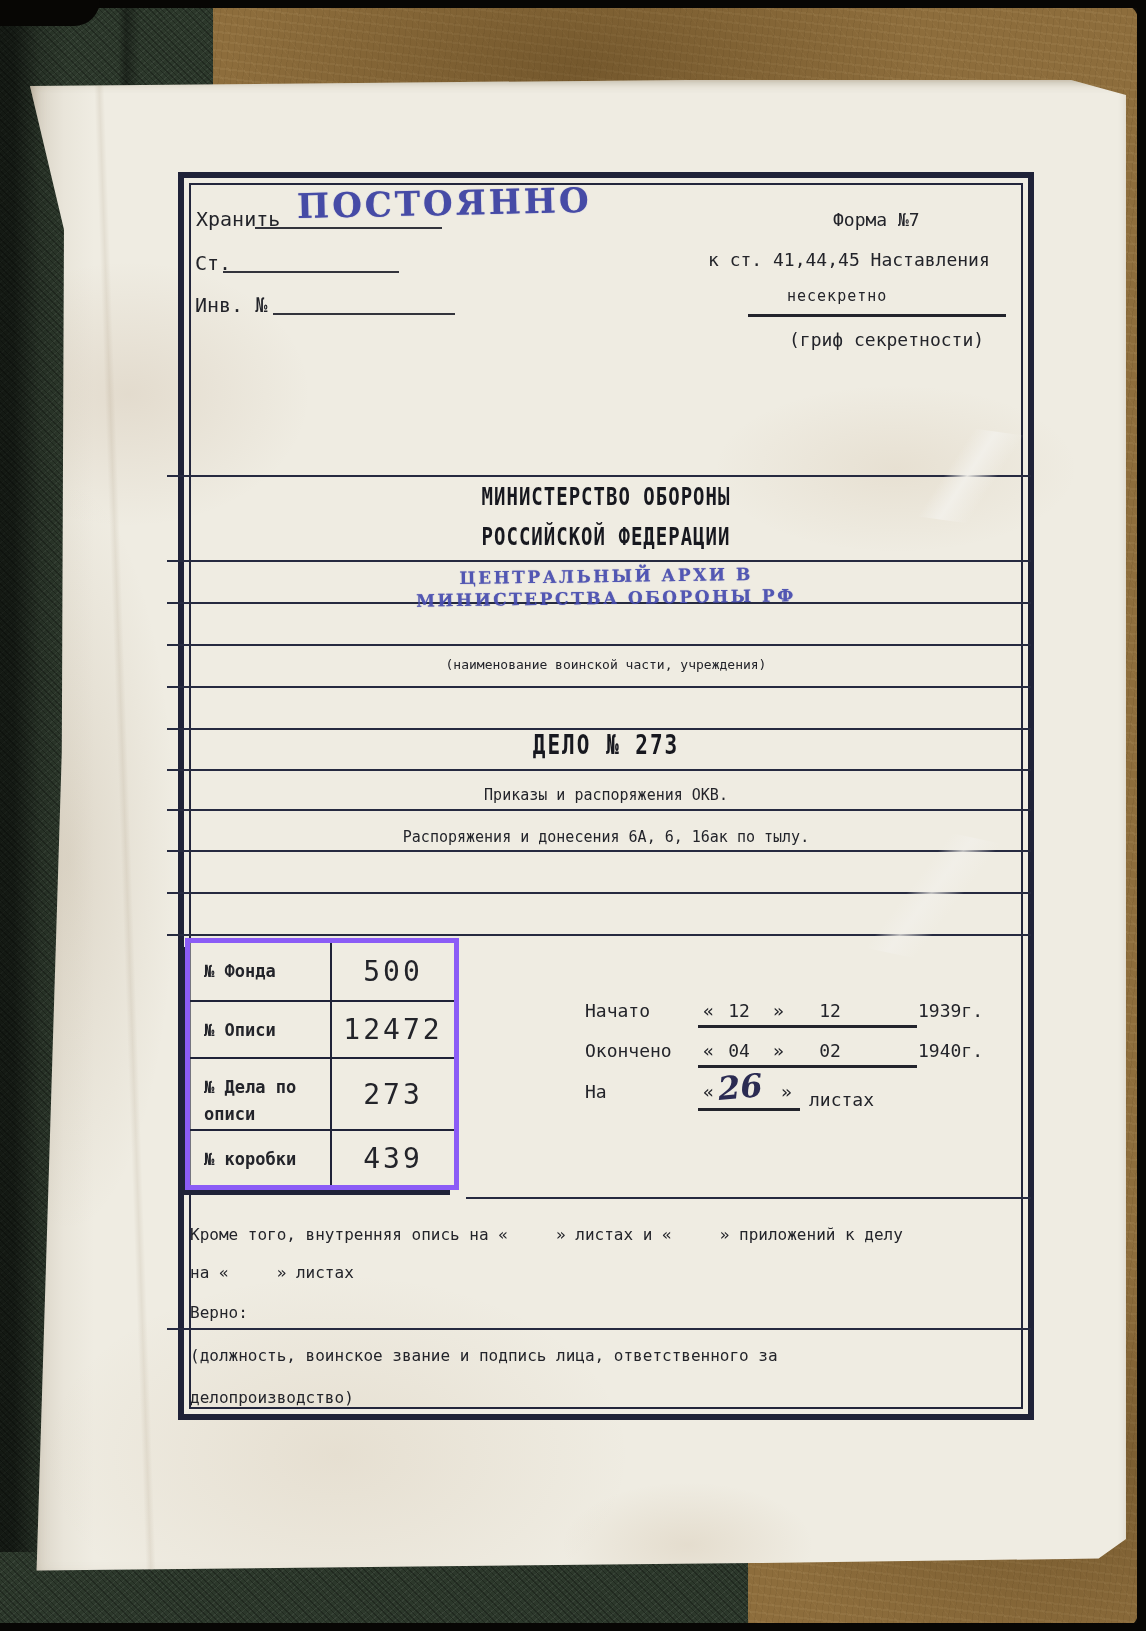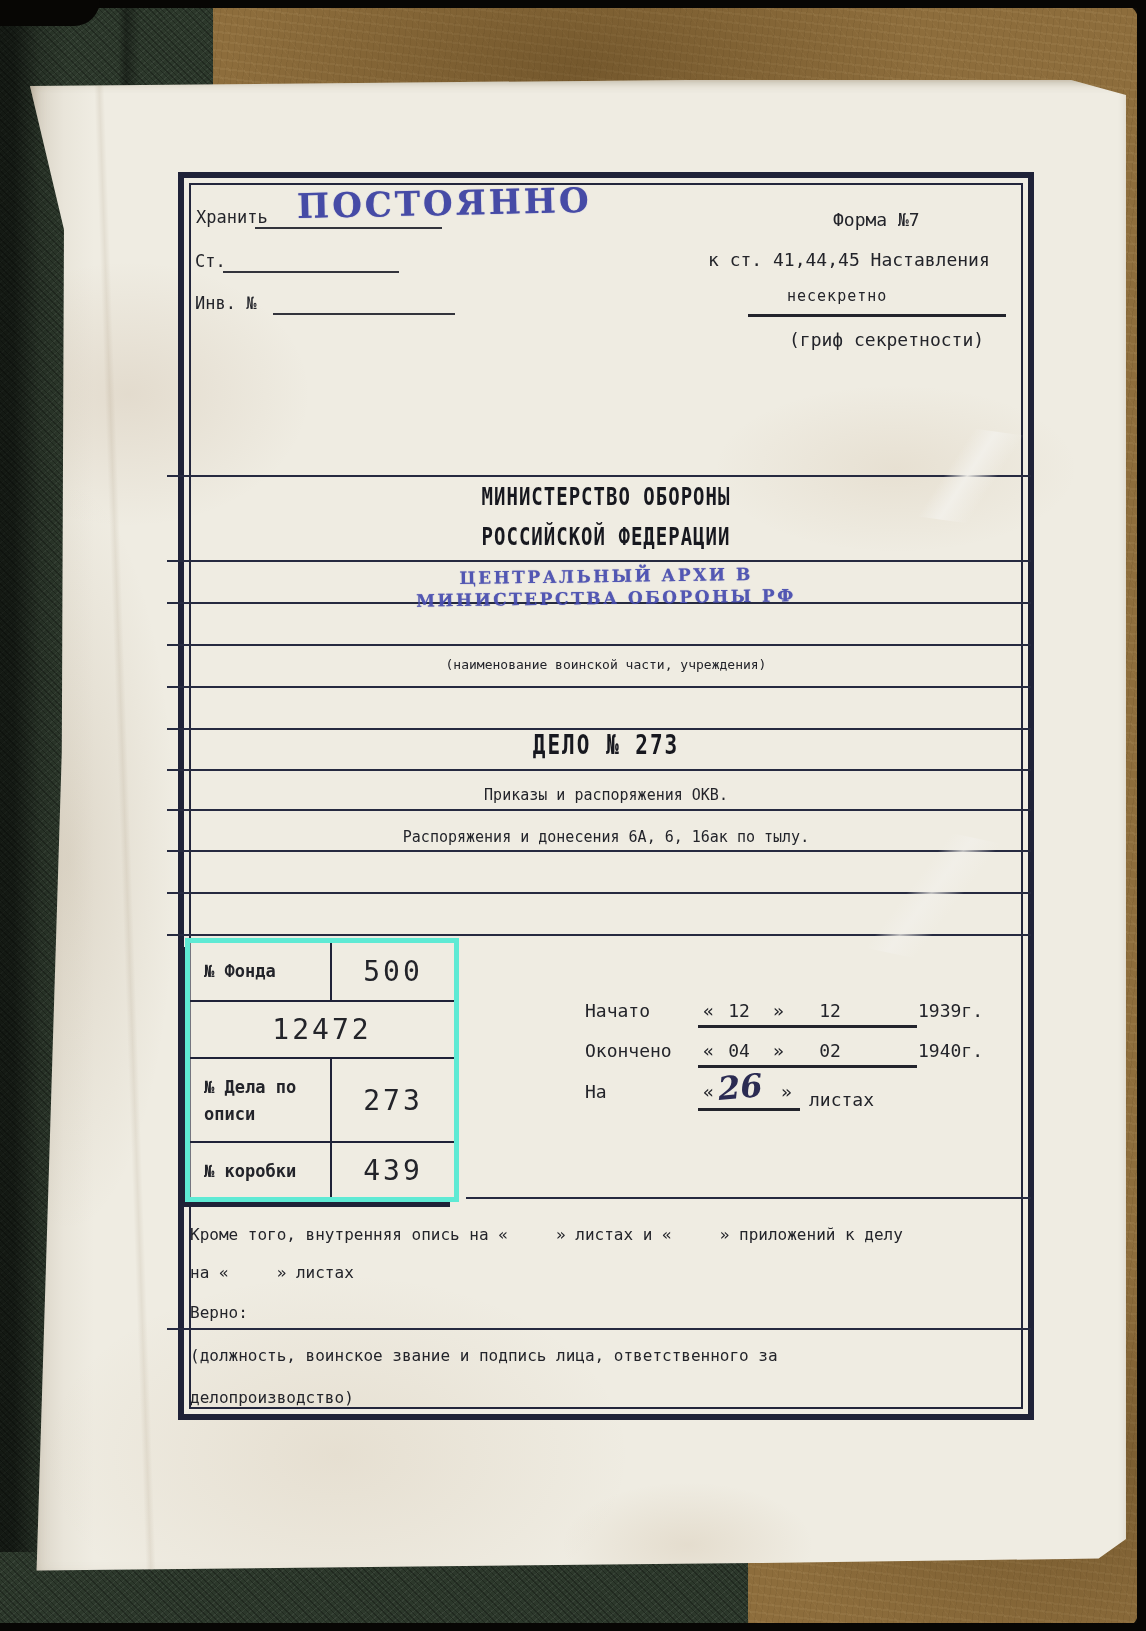--- a/index.html
+++ b/index.html
@@ -49,43 +49,43 @@
   
   .formbox{left:178px;top:172px;width:856px;height:1248px;border:6px solid #1f2238;
     box-shadow:inset 0 0 0 5px #efece3, inset 0 0 0 7px #23263c;}
   .rule{left:-17px;right:-3px;height:2px;background:#262a40;}
   .rule-right{left:282px;right:-3px;height:2px;background:#262a40;}
 
   .crease{background:linear-gradient(115deg, transparent 40%, rgba(242,240,234,.95) 50%, transparent 63%);}
 
   
   .tw{white-space:pre;line-height:1.25;}
-  .s15{font-size:17px;}
+  .s15{font-size:20px;}
   .s18{font-size:18px;}
   .s16{font-size:16px;}
   .uline{height:2px;background:#33343c;}
   .uline3{height:3px;background:#23242c;}
   .ctr{left:178px;width:856px;text-align:center;white-space:pre;}
   .title{font-weight:bold;font-size:19px;letter-spacing:1px;transform:scaleY(1.35);transform-origin:50% 0;color:#17181f;}
   .casetitle{font-weight:bold;font-size:21px;letter-spacing:2px;transform:scaleY(1.3);transform-origin:50% 0;color:#17181f;}
   .stampblue{font-family:"DejaVu Serif","Liberation Serif",serif;font-weight:bold;color:#3a3fa2;
     text-shadow:0 0 1px rgba(58,63,162,.65);opacity:.93;}
   .permstamp{left:297px;top:182px;font-size:34px;letter-spacing:3px;transform:rotate(-1.2deg);}
   .archstamp{font-size:17px;letter-spacing:2.5px;color:#474cb0;transform:rotate(-.8deg);}
 
   
-  .regtable{left:185px;top:938px;width:274px;border:5px solid #5eead4;background:rgba(240,237,228,.4);
+  .regtable{left:185px;top:938px;width:274px;border:5px solid #8b5cf6;background:rgba(240,237,228,.4);
     box-shadow:-7px 7px 0 -2px #1f2238;}
   .trow{position:relative;display:flex;border-top:2px solid #1f2238;}
   .trow:first-child{border-top:none;}
   .tlabel{position:relative;width:142px;border-right:2px solid #1f2238;padding:15px 0 0 14px;
     font-weight:bold;font-size:17px;line-height:27px;white-space:normal;}
   .tvalue{position:relative;flex:1;display:flex;align-items:center;justify-content:center;
     font-size:28px;letter-spacing:3px;}
-  .r1{height:57px;} .r2{height:57px;} .r3{height:84px;} .r4{height:56px;}
+  .r1{height:57px;} .r2{height:57px;} .r3{height:72px;} .r4{height:56px;}
 
   
   .drow{left:585px;width:460px;height:34px;font-size:18px;}
   .drow span{position:absolute;white-space:pre;}
   .d-label{left:0;}
   .d-qo{left:118px;}
   .d-day{left:130px;width:48px;text-align:center;}
   .d-qc{left:188px;}
   .d-month{left:215px;width:60px;text-align:center;}
   .d-year{left:333px;}
@@ -151,20 +151,21 @@
   <div class="ctr casetitle" style="top:729px">ДЕЛО № 273</div>
   <div class="ctr" style="top:786px;font-size:15px">Приказы и распоряжения ОКВ.</div>
   <div class="ctr" style="top:828px;font-size:15px">Распоряжения и донесения 6А, 6, 16ак по тылу.</div>
 
   <div class="regtable">
     <div class="trow r1">
       <div class="tlabel">№ Фонда</div>
       <div class="tvalue">500</div>
     </div>
     <div class="trow r2">
+      <div class="tlabel">№ Описи</div>
       <div class="tvalue">12472</div>
     </div>
     <div class="trow r3">
       <div class="tlabel">№ Дела по описи</div>
       <div class="tvalue">273</div>
     </div>
     <div class="trow r4">
       <div class="tlabel">№ коробки</div>
       <div class="tvalue">439</div>
     </div>

